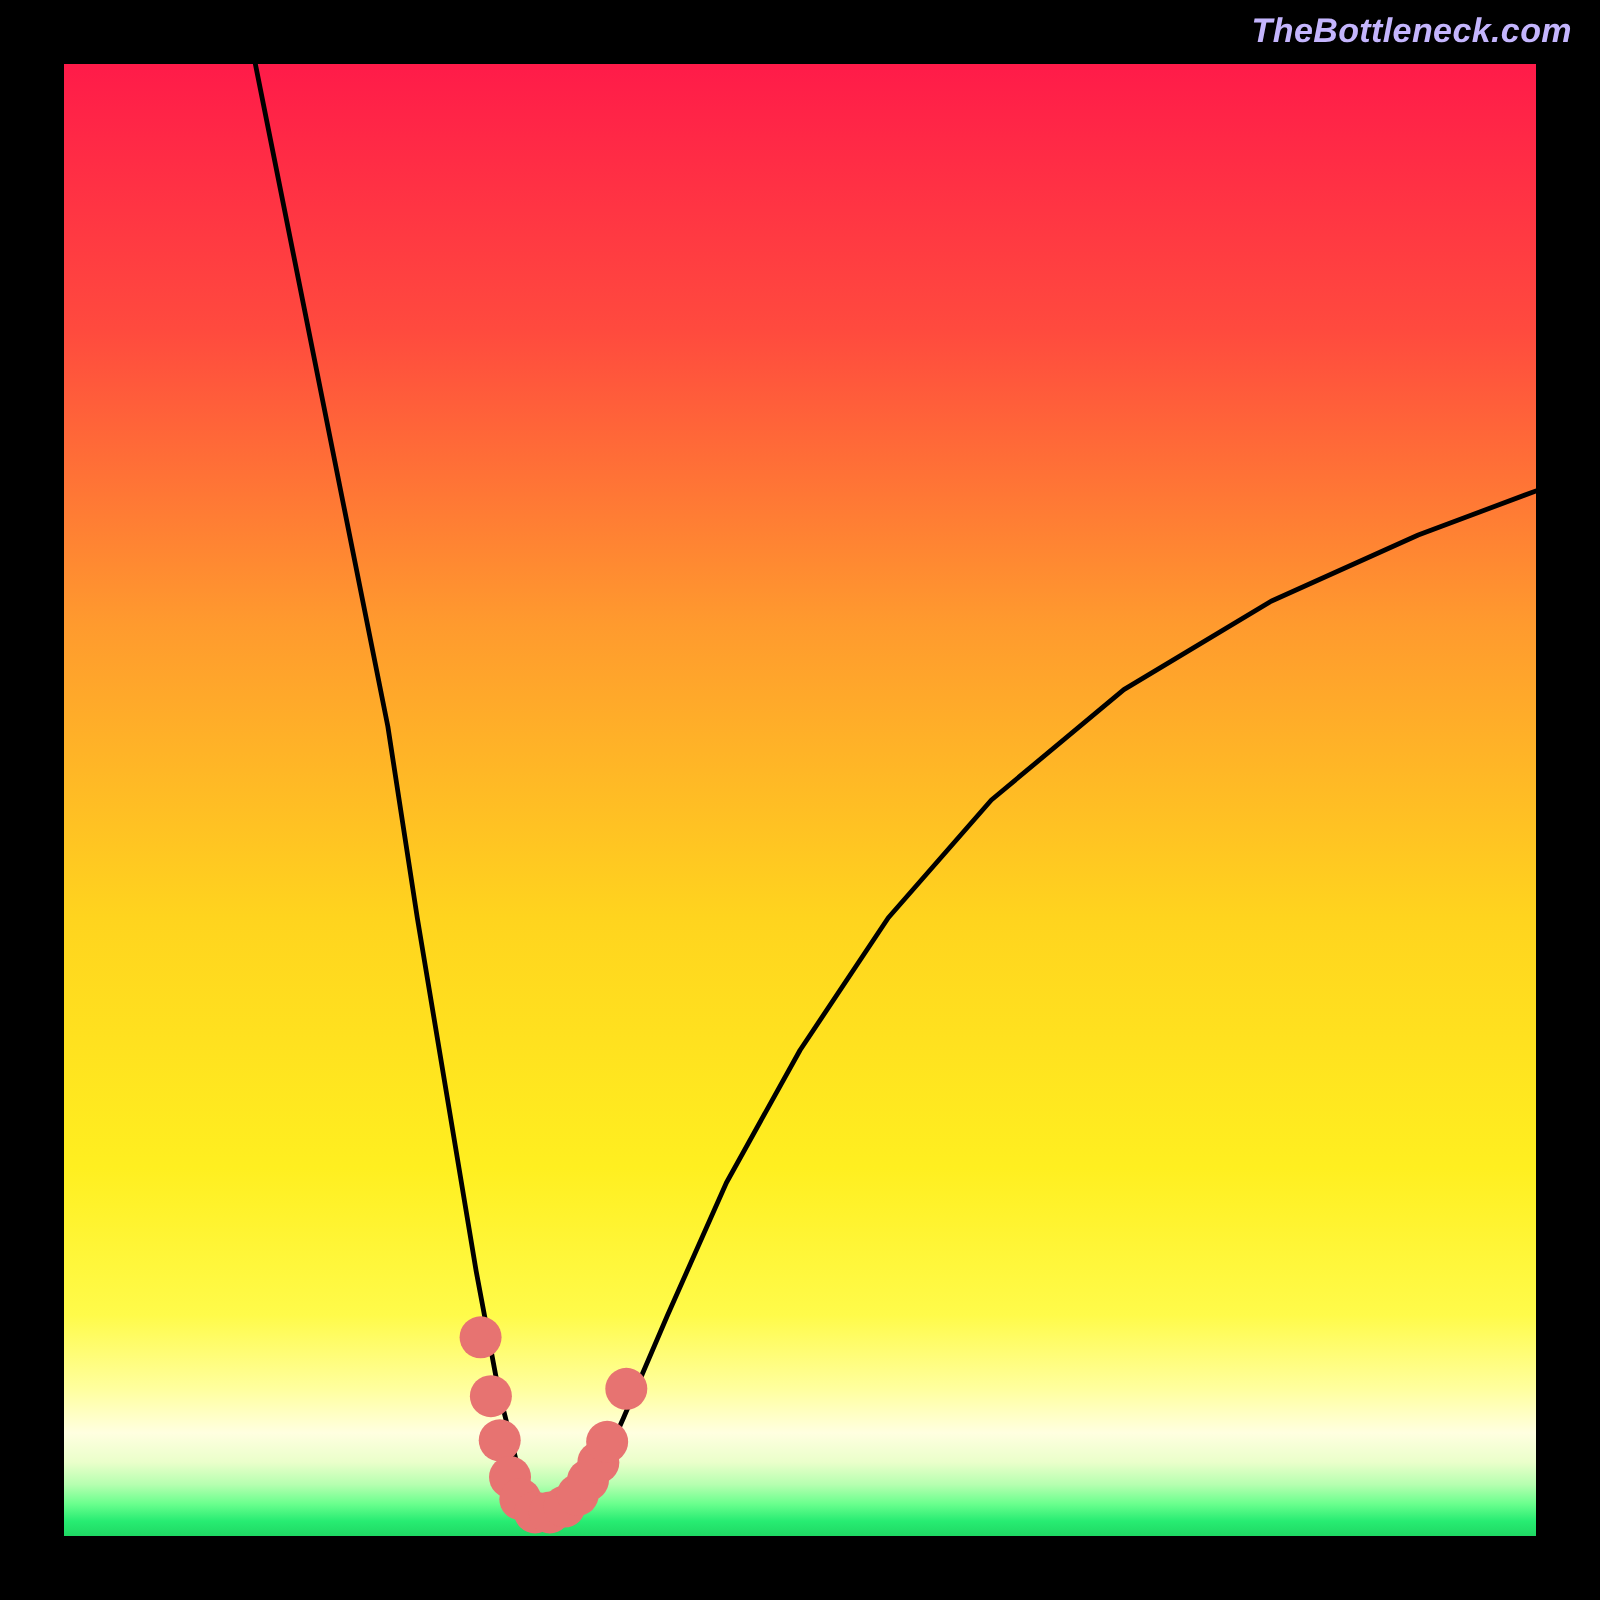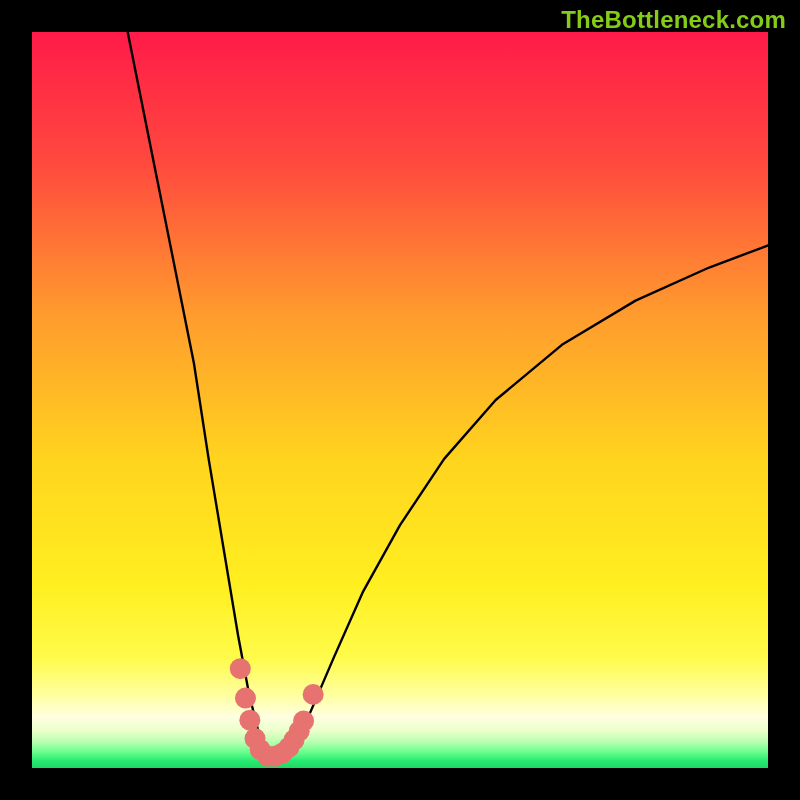--- a/index.html
+++ b/index.html
@@ -27,25 +27,26 @@
   }
   .plot svg {
     display: block;
     width: 736px;
     height: 736px;
   }
   .watermark {
     position: absolute;
     top: 6px;
     right: 14px;
-    color: #84cc16;
-    font-size: 24px;
+    color: #c4b5fd;
+    font-size: 17px;
     font-weight: 600;
     letter-spacing: 0.2px;
     user-select: none;
+    font-style: italic;
   }
 </style>
 </head>
 <body>
 
 <div class="frame">
   <div class="plot">
     <svg viewBox="0 0 736 736">
       <defs>
         <linearGradient id="bg-grad" x1="0" y1="0" x2="0" y2="1">

